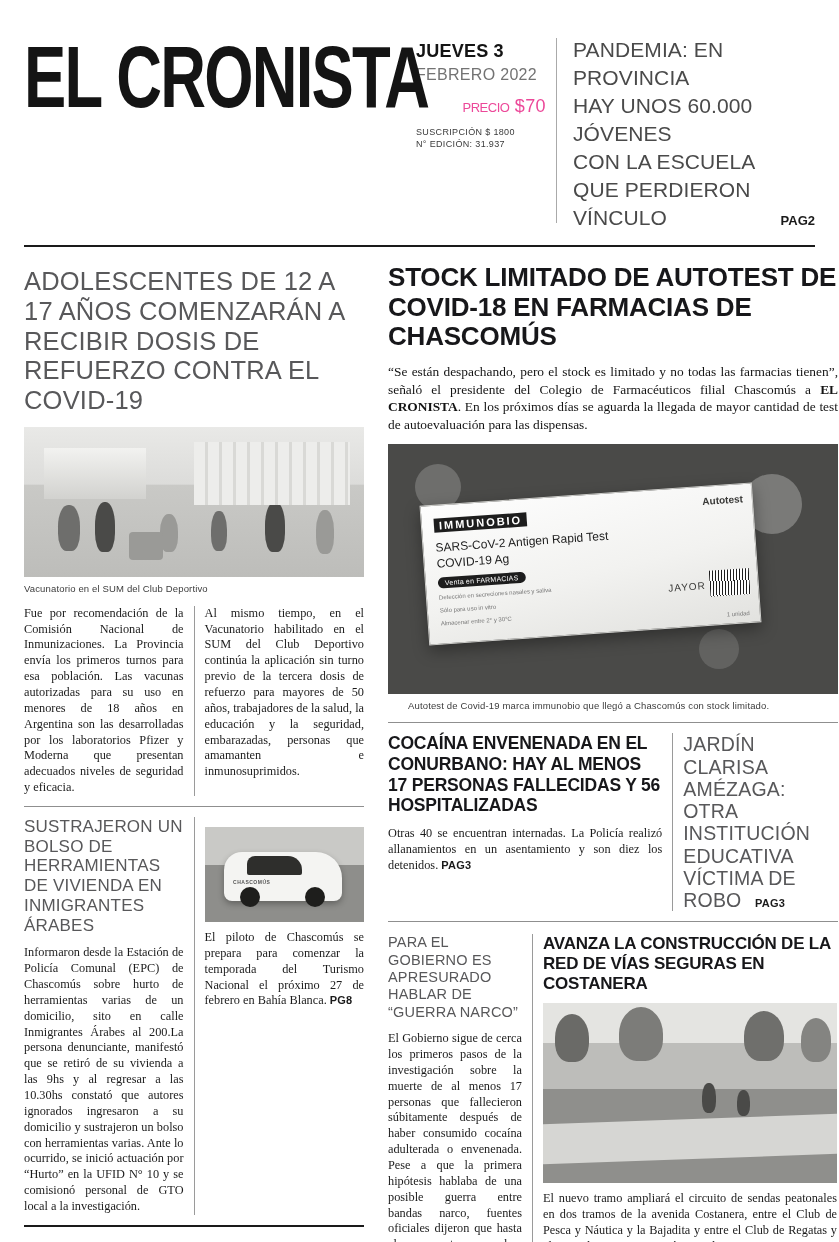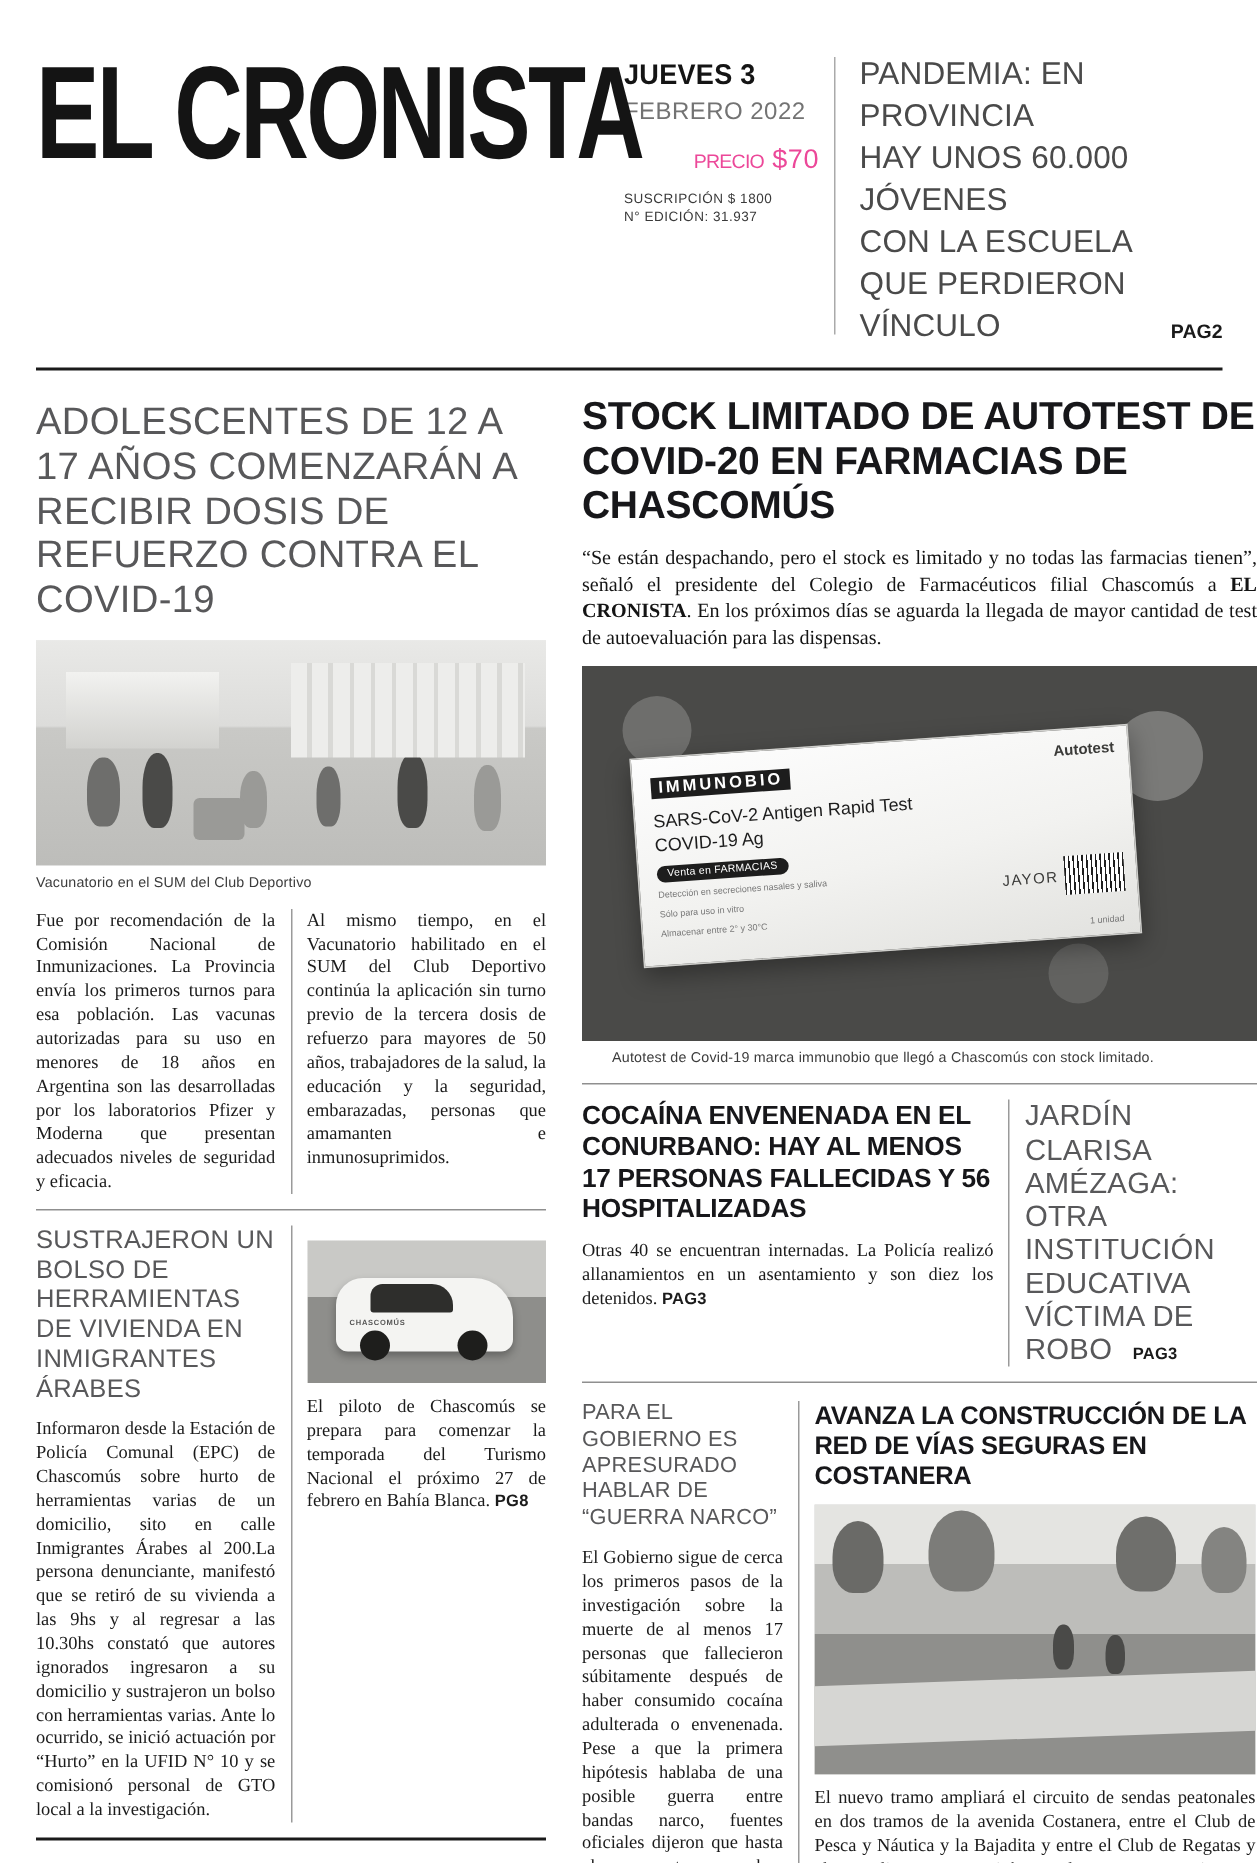--- a/index.html
+++ b/index.html
@@ -245,21 +245,21 @@
       <div class="bottomleft">
         <div class="hl-bold h-pablo">PABLO COSTANZO ARRANCA LA TEMPORADA DE TC EN VIEDMA</div>
 
       </div>
     </div>
 
     <div class="midline"></div>
 
     <div class="rightcol">
 
-      <div class="hl-bold h-stock">STOCK LIMITADO DE AUTOTEST DE COVID-20 EN FARMACIAS DE CHASCOMÚS</div>
+      <div class="hl-bold h-stock">STOCK LIMITADO DE AUTOTEST DE COVID-18 EN FARMACIAS DE CHASCOMÚS</div>
 
       <div class="lead">
         <span>“Se están despachando, pero el stock es limitado y no todas las farmacias tienen”, señaló el presidente del Colegio de Farmacéuticos filial Chascomús a </span><b>EL CRONISTA</b><span>. En los próximos días se aguarda la llegada de mayor cantidad de test de autoevaluación para las dispensas.</span>
       </div>
 
       <div class="photo ph-test photo-dark">
         <div class="bokeh" style="left:6%;top:8%;width:46px;height:46px;background:#8c8c8a;"></div>
         <div class="bokeh" style="right:8%;top:12%;width:60px;height:60px;background:#a3a3a0;"></div>
         <div class="bokeh" style="right:22%;bottom:10%;width:40px;height:40px;background:#777775;"></div>
         <div class="testbox">

